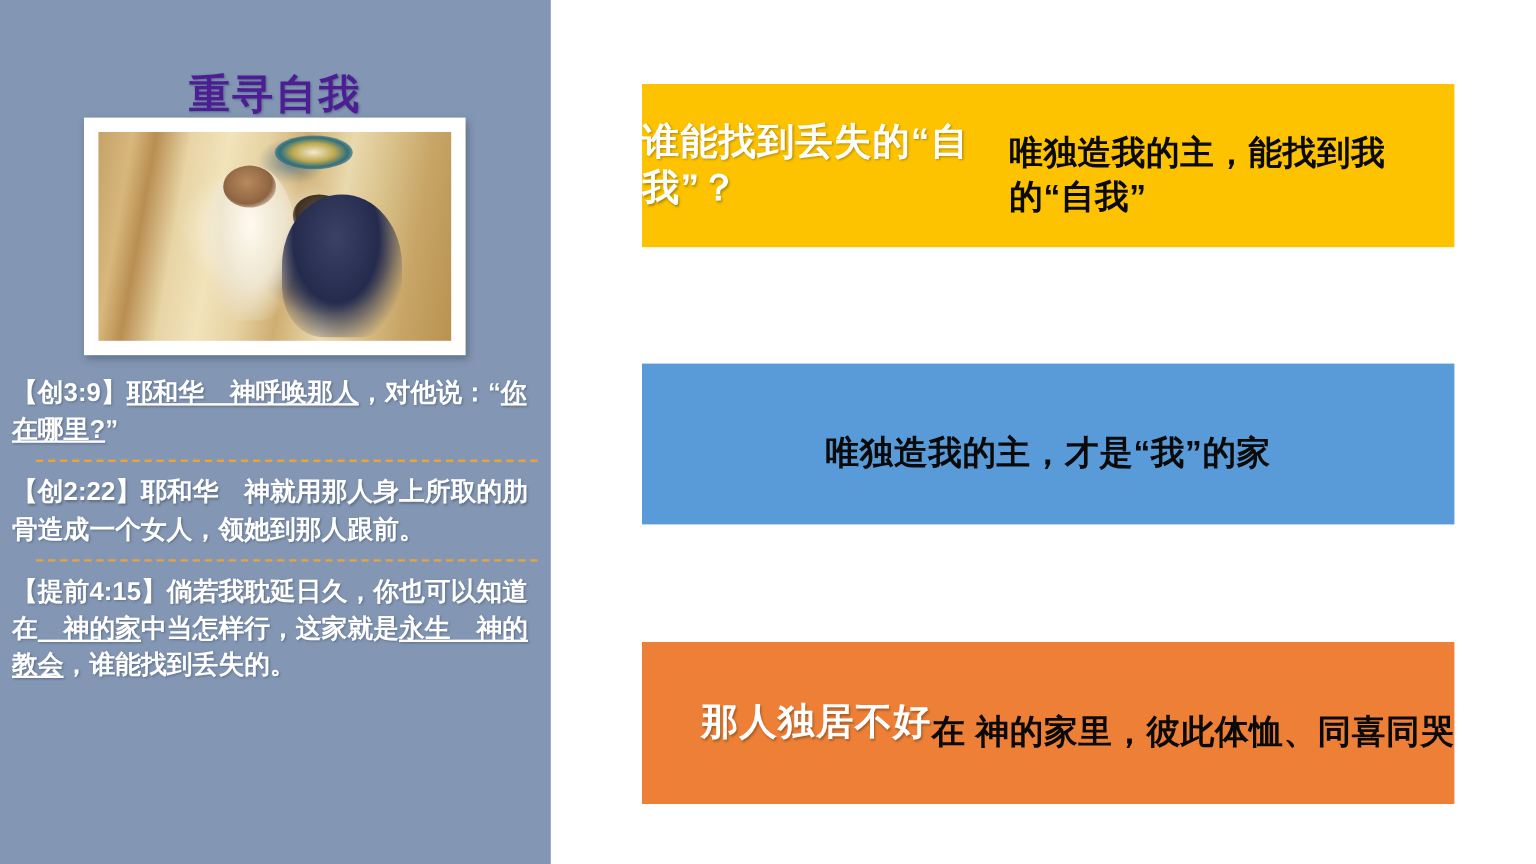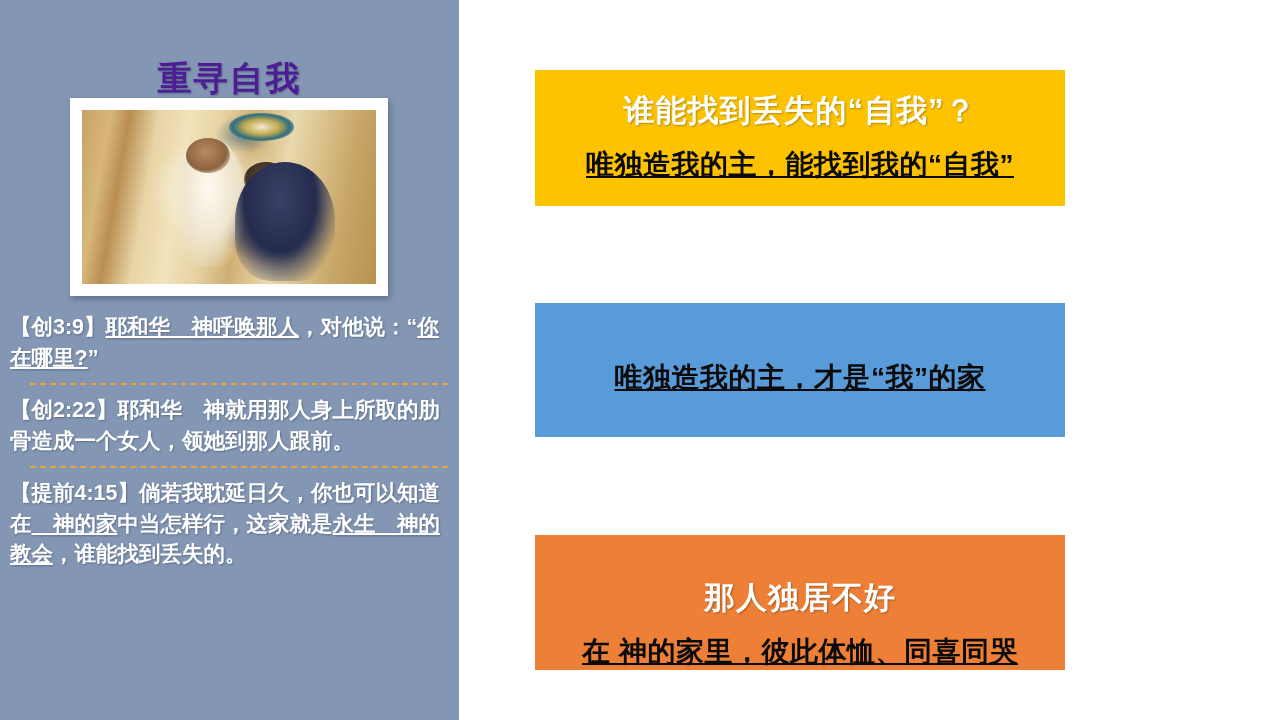--- a/index.html
+++ b/index.html
@@ -76,34 +76,34 @@
     text-shadow:1px 1px 2px rgba(40,50,70,.40);
   }
   .verse u { text-decoration:underline; text-underline-offset:2px; }
   .sep {
     height:0; margin:10px 2px 10px 20px;
     border-top:2px dashed #e8a43a;
   }
 
   
   .cbox {
-    position:absolute; left:535px; width:530px;
-    display:flex; flex-direction:column;
+    position:absolute; left:535px; width:677px;
+    display:flex; flex-direction:row;
     align-items:center; justify-content:center;
   }
   .cbox .line1 {
     font-size:31px; font-weight:bold; color:#ffffff;
     letter-spacing:1px;
     text-shadow:1px 1px 2px rgba(0,0,0,.30);
     line-height:1.25;
   }
   .cbox .line2 {
     font-size:28px; font-weight:bold; color:#0a0a0a;
     letter-spacing:.5px;
-    line-height:1.3; margin-top:16px;text-decoration:underline;
+    line-height:1.3; margin-top:16px;
   }
   .box-yellow { top:70px;  height:136px; background:#fdc300; }
   .box-blue   { top:303px; height:134px; background:#589bd8; }
   .box-orange { top:535px; height:135px; background:#ed8036;justify-content:flex-end; }
 </style>
 </head>
 <body>
 
 <div class="slide">
 

